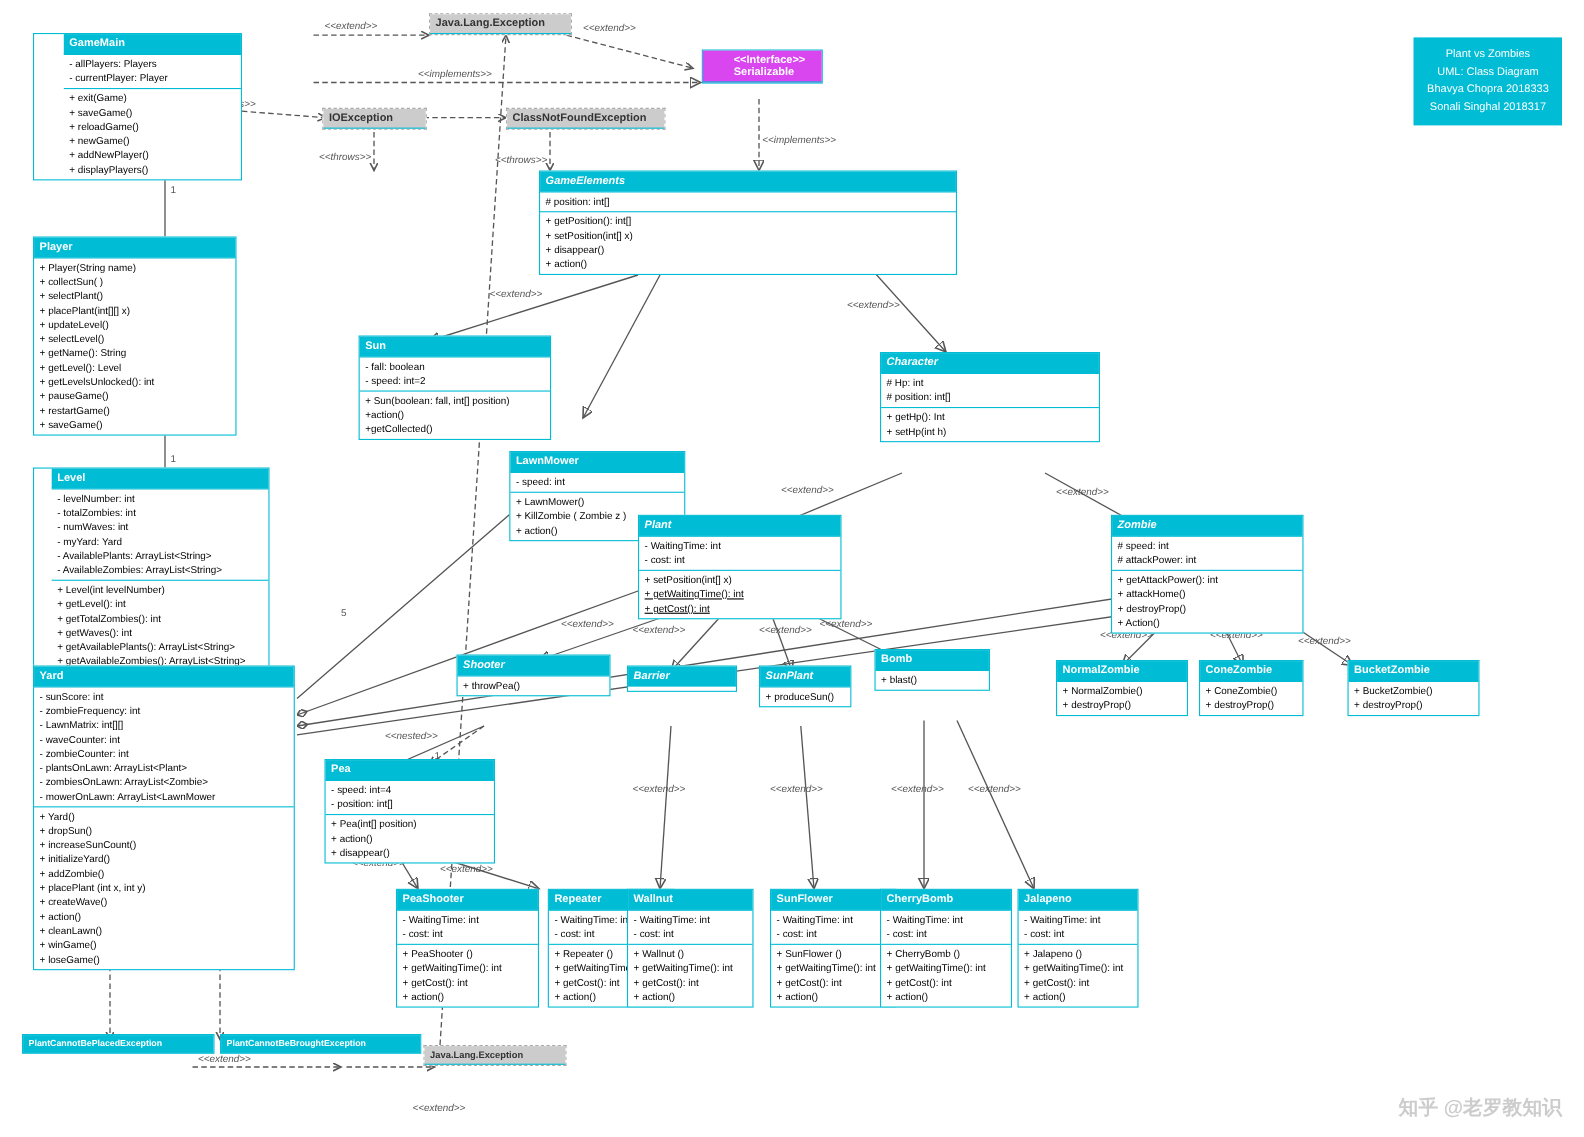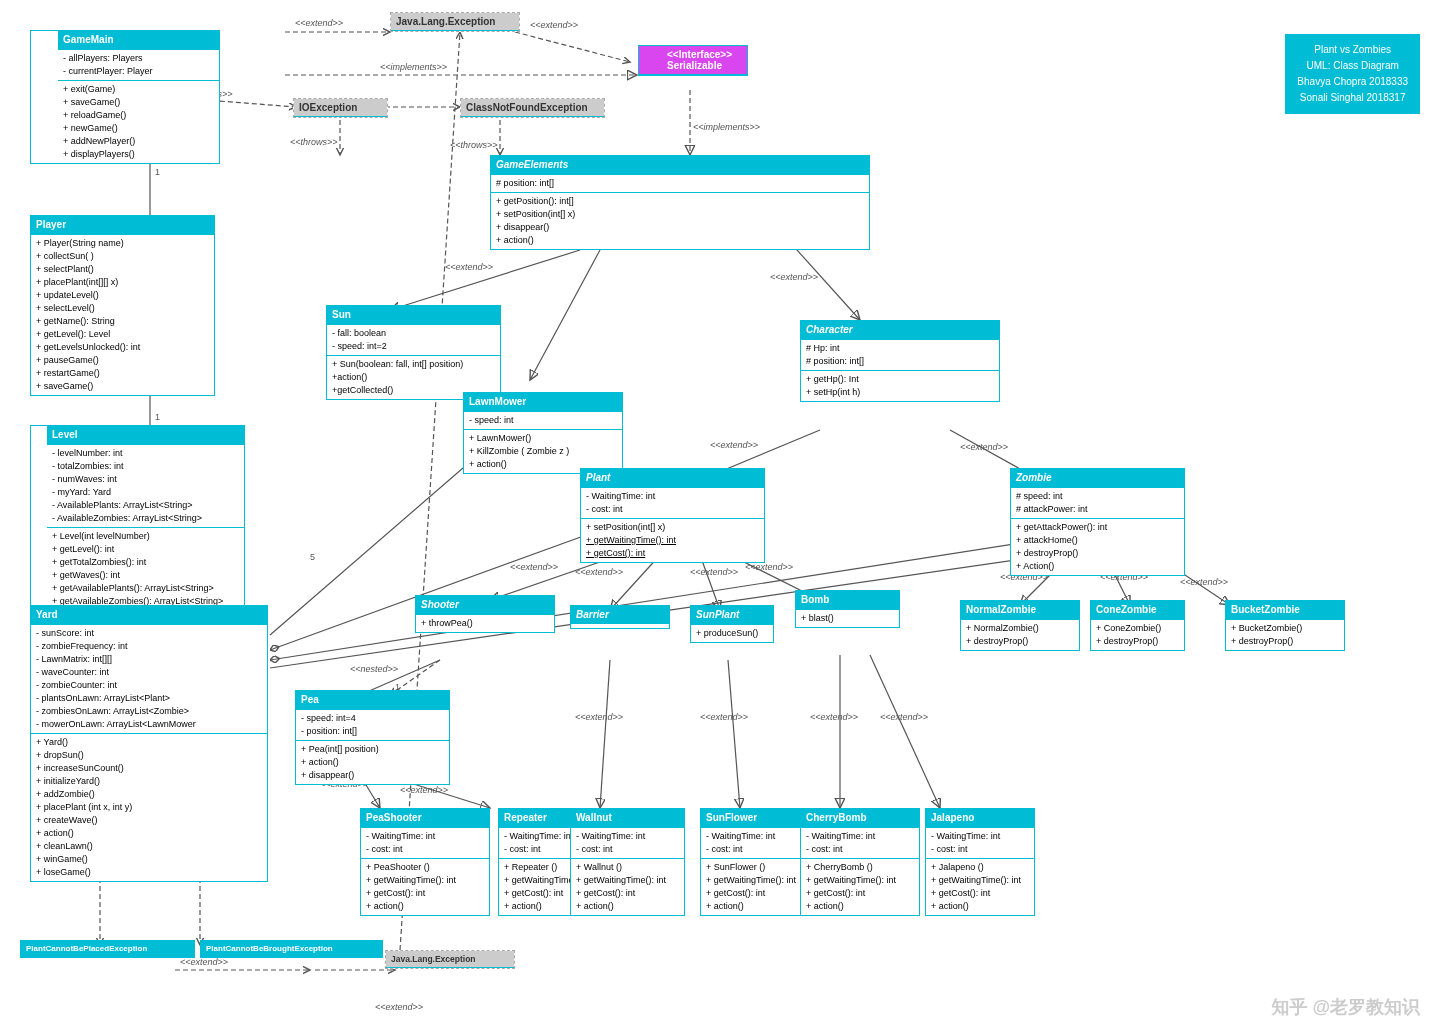--- a/index.html
+++ b/index.html
@@ -345,21 +345,21 @@
       <div class="box-line">- fall: boolean</div>
       <div class="box-line">- speed: int=2</div>
     </div>
     <div class="box-section">
       <div class="box-line">+ Sun(boolean: fall, int[] position)</div>
       <div class="box-line">+action()</div>
       <div class="box-line">+getCollected()</div>
     </div>
   </div>
 
-  <div class="uml-box" style="left:463px;top:392px;width:160px;">
+  <div class="uml-box" style="left:463px;top:410px;width:160px;">
     <div class="box-title">LawnMower</div>
     <div class="box-section">
       <div class="box-line">- speed: int</div>
     </div>
     <div class="box-section">
       <div class="box-line">+ LawnMower()</div>
       <div class="box-line">+ KillZombie ( Zombie z )</div>
       <div class="box-line">+ action()</div>
     </div>
   </div>

